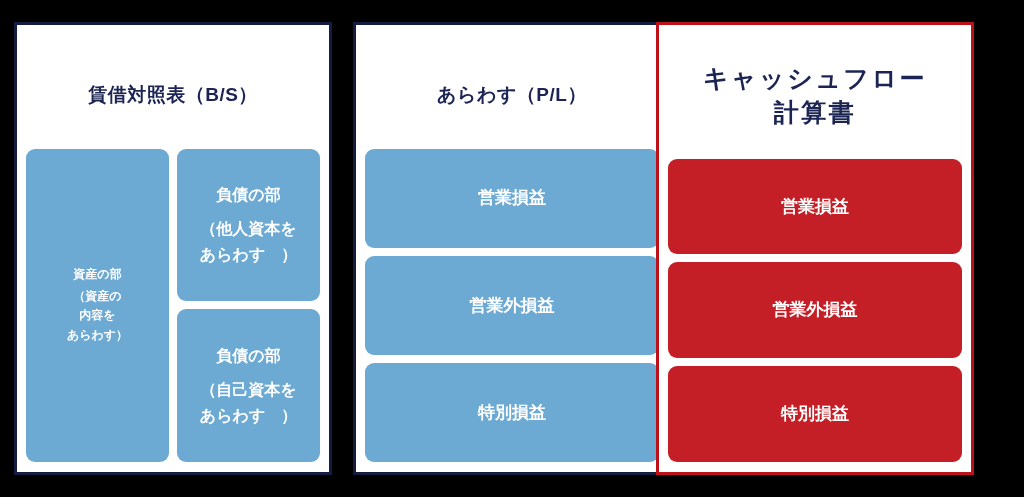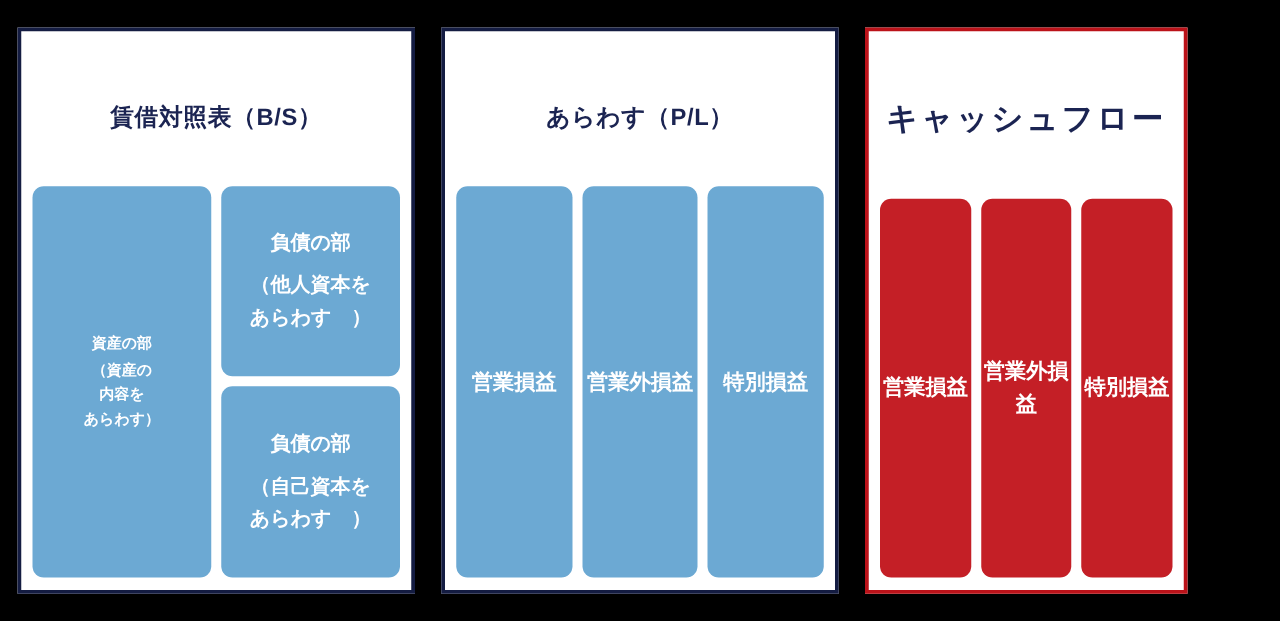--- a/index.html
+++ b/index.html
@@ -36,22 +36,22 @@
     left: 14px;
     width: 318px;
     border: 3px solid #141c42;
   }
   .panel-pl {
     left: 353px;
     width: 318px;
     border: 3px solid #141c42;
   }
   .panel-cf {
-    left: 692px;
-    width: 258px;
+    left: 656px;
+    width: 318px;
     border: 3px solid #bb1219;
   }
 
   .panel-title {
     flex: 0 0 auto;
     text-align: center;
     color: #1b2452;
     font-weight: bold;
     font-size: 19px;
     line-height: 1.30;
@@ -124,21 +124,21 @@
     width: 100%;
     font-size: 16px;
   }
   .box-liability .lead,
   .box-equity .lead { margin-bottom: 8px; }
   .box-liability .line,
   .box-equity .line { display: block; }
 
   
   .stack-body {
-    flex-direction: row;
+    flex-direction: column;
     gap: 8px;
   }
   .stack-box {
     flex: 1 1 33.33%;
     width: 100%;
     font-size: 17px;
   }
 
   .nowrap { white-space: nowrap; }
 </style>
@@ -191,20 +191,21 @@
       <div class="box box-blue stack-box">
         <span>特別損益</span>
       </div>
     </div>
   </section>
 
   <section class="panel panel-cf">
     <h2 class="panel-title two-line">
       <span>
         <span>キャッシュフロー</span><br>
+        <span>計算書</span>
       </span>
     </h2>
 
     <div class="panel-body stack-body">
       <div class="box box-red stack-box">
         <span>営業損益</span>
       </div>
       <div class="box box-red stack-box">
         <span>営業外損益</span>
       </div>

